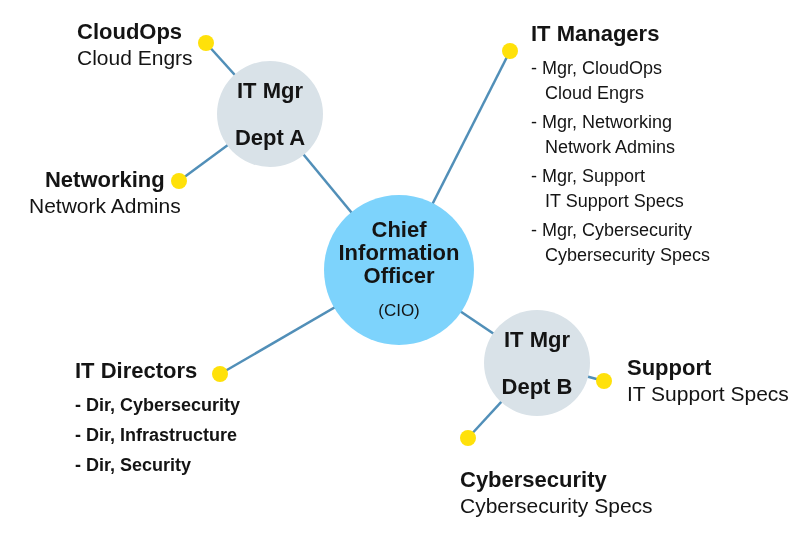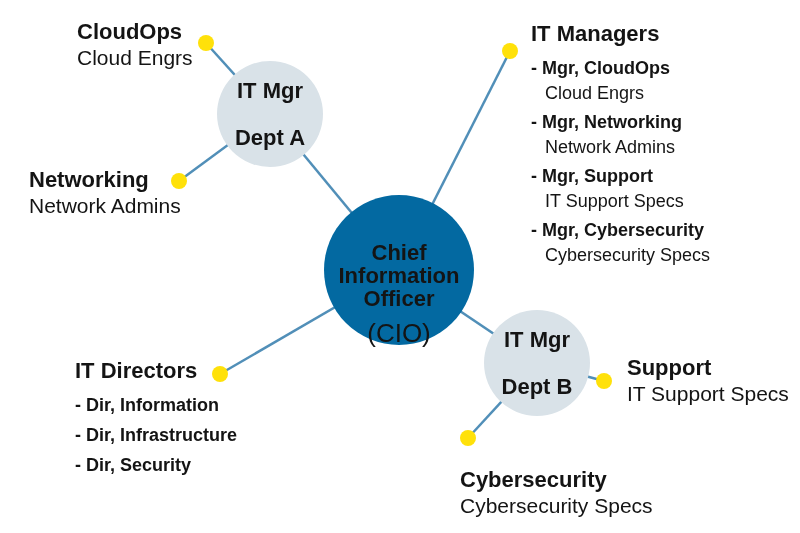--- a/index.html
+++ b/index.html
@@ -12,38 +12,38 @@
     overflow:hidden;
   }
   .connector-layer{position:absolute;left:0;top:0;width:800px;height:533px;}
   .bubble{
     position:absolute;border-radius:50%;
     display:flex;flex-direction:column;align-items:center;justify-content:center;
     text-align:center;font-weight:700;
   }
   .bubble-cio{
     left:324px;top:195px;width:150px;height:150px;
-    background:#0369a1;
-    font-size:22px;line-height:23px;justify-content:flex-end;
+    background:#7dd3fc;
+    font-size:22px;line-height:23px;
   }
-  .bubble-cio .cio-sub{font-weight:500;font-size:26px;margin-top:12px;}
+  .bubble-cio .cio-sub{font-weight:500;font-size:17px;margin-top:12px;}
   .bubble-dept{
     background:#D9E2E8;width:106px;height:106px;
     font-size:22px;line-height:23px;gap:24px;
   }
   .bubble-a{left:217px;top:61px;}
   .bubble-b{left:484px;top:310px;}
   .leaf{position:absolute;white-space:nowrap;}
   .leaf-title{font-size:22px;font-weight:700;line-height:26px;}
   .leaf-sub{font-size:21px;font-weight:400;line-height:26px;}
   .list-block{position:absolute;white-space:nowrap;}
   .list-title{font-size:22px;font-weight:700;line-height:26px;}
   .mgr-list{margin-top:9px;}
   .mgr-pair{margin-bottom:4px;}
-  .mgr-role{font-size:18px;font-weight:700;line-height:25px;}
+  .mgr-role{font-size:18px;font-weight:400;line-height:25px;}
   .mgr-team{font-size:18px;font-weight:400;line-height:25px;padding-left:14px;}
   .dir-list{margin-top:6px;}
   .dir-item{font-size:18px;font-weight:700;line-height:30px;}
 </style>
 </head>
 <body>
 
 <div class="canvas">
 
   <svg class="connector-layer" width="800" height="533" viewBox="0 0 800 533">
@@ -82,21 +82,21 @@
   <div class="bubble bubble-dept bubble-b">
     <div>IT Mgr</div>
     <div>Dept B</div>
   </div>
 
   <div class="leaf" style="left:77px;top:19px;">
     <div class="leaf-title">CloudOps</div>
     <div class="leaf-sub">Cloud Engrs</div>
   </div>
 
-  <div class="leaf" style="left:29px;top:167px;">
+  <div class="leaf" style="left:29px;top:167px;text-align:center;">
     <div class="leaf-title">Networking</div>
     <div class="leaf-sub">Network Admins</div>
   </div>
 
   <div class="leaf" style="left:627px;top:355px;">
     <div class="leaf-title">Support</div>
     <div class="leaf-sub">IT Support Specs</div>
   </div>
 
   <div class="leaf" style="left:460px;top:467px;">
@@ -122,19 +122,19 @@
       <div class="mgr-pair">
         <div class="mgr-role">- Mgr, Cybersecurity</div>
         <div class="mgr-team">Cybersecurity Specs</div>
       </div>
     </div>
   </div>
 
   <div class="list-block" style="left:75px;top:358px;">
     <div class="list-title">IT Directors</div>
     <div class="dir-list">
-      <div class="dir-item">- Dir, Information</div>
+      <div class="dir-item">- Dir, Cybersecurity</div>
       <div class="dir-item">- Dir, Infrastructure</div>
       <div class="dir-item">- Dir, Security</div>
     </div>
   </div>
 
 </div>
 
 </body></html>

